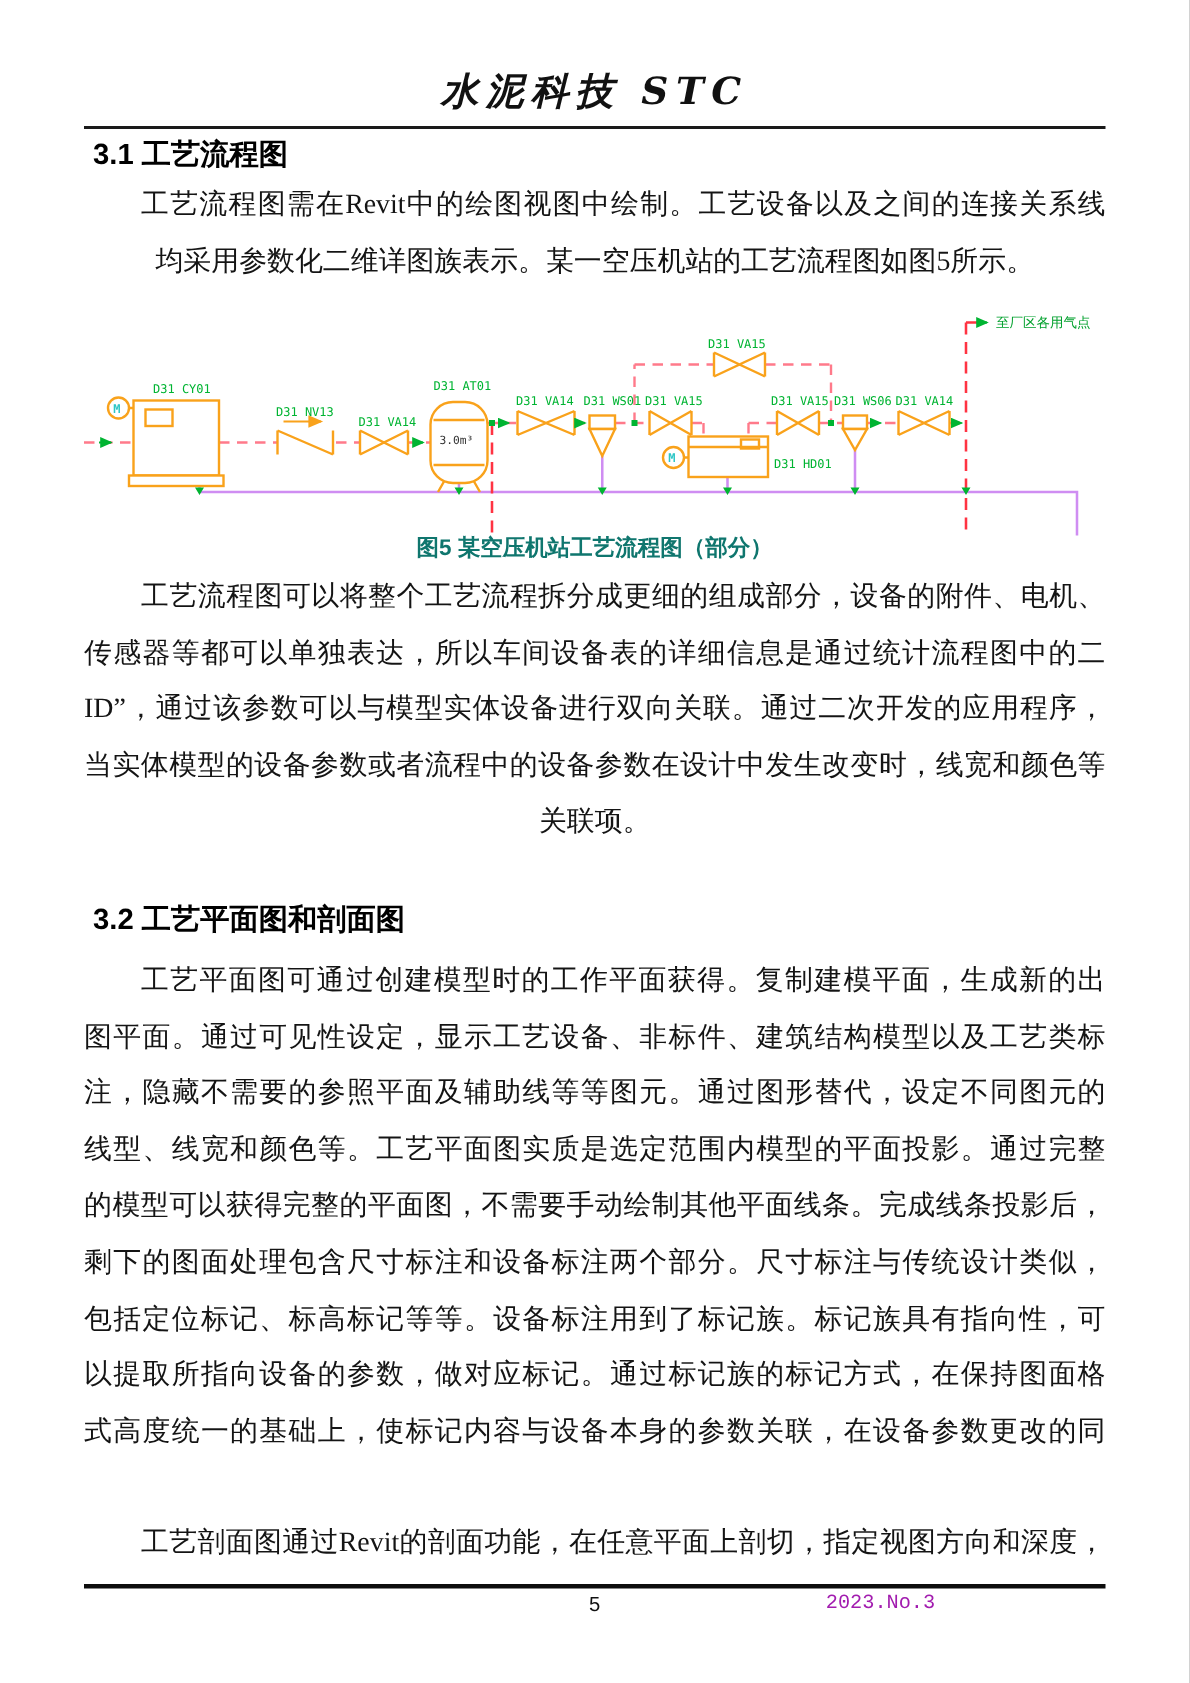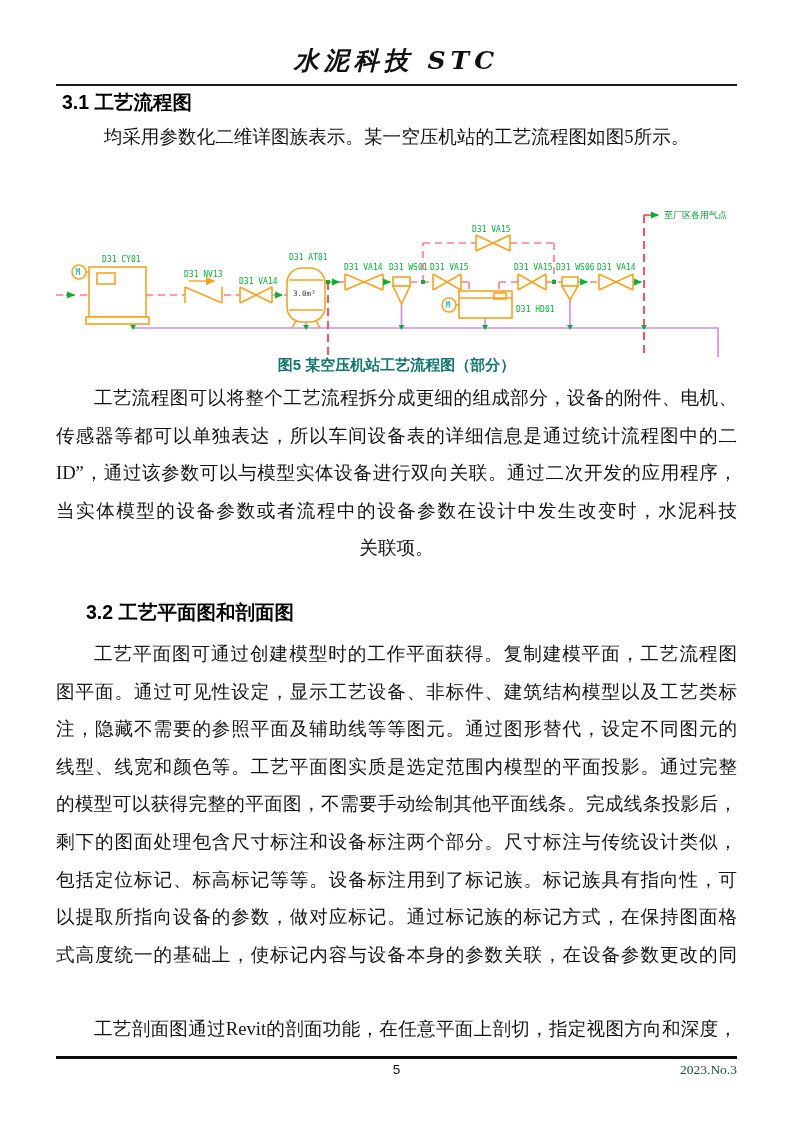--- a/index.html
+++ b/index.html
@@ -15,43 +15,43 @@
     font-size:25px;font-weight:bold;font-style:italic;letter-spacing:5px;
     font-family:"DejaVu Serif","Liberation Serif",serif;
   }
   .head-rule{left:56px;top:84px;width:681px;height:2.2px;background:#1a1a1a;}
   
   .sec-head{
     left:62px;width:660px;font-family:"Liberation Sans","DejaVu Sans",sans-serif;
     font-weight:bold;font-size:19.5px;color:#000;
   }
   .h31{top:89px;}
-  .h32{top:599px;margin-left:24px;}
+  .h32{top:599px;}
   
   .para{left:56px;width:681px;font-size:18.6px;color:#141414;}
   .p1{top:118px;}
   .p2{top:379px;}
   .p3{top:635px;}
   .p4{top:1010px;}
   .tline{line-height:37.6px;white-space:nowrap;text-align:center;}
   .tline.just{white-space:normal;text-align:justify;text-align-last:justify;}
   .tline.ind{text-indent:38px;}
   
   .figure-wrap{left:56px;top:205px;width:682px;height:155px;}
   .fig-caption{
     left:56px;top:356px;width:681px;text-align:center;
     font-family:"Liberation Sans","DejaVu Sans",sans-serif;
     font-weight:bold;font-size:15px;color:#0f766e;
   }
   
   .foot-rule{left:56px;top:1056px;width:681px;height:2.6px;background:#0d0d0d;}
   .foot-page{left:56px;top:1062px;width:681px;text-align:center;
     font-family:"Liberation Sans","DejaVu Sans",sans-serif;font-size:13.5px;color:#111;}
-  .foot-issue{left:437px;top:1062px;width:300px;text-align:right;
-    font-family:Liberation Serif, serif;font-size:13.5px;color:#14532d;}
+  .foot-issue{left:437px;top:1062px;width:300px;text-align:center;
+    font-family:Liberation Mono, monospace;font-size:13.5px;color:#a21caf;}
   
   svg text.lbl{font-family:"DejaVu Sans Mono","Liberation Mono",monospace;font-size:8px;fill:#00b432;}
   svg text.dst{font-family:"DejaVu Sans Mono","Liberation Mono",monospace;font-size:9px;fill:#00a02c;}
   svg text.mlab{font-family:"DejaVu Sans Mono","Liberation Mono",monospace;font-size:8px;font-weight:bold;fill:#2ec6c6;}
   svg text.vol{font-family:"DejaVu Sans Mono","Liberation Mono",monospace;font-size:7.5px;fill:#333;}
   .eq{stroke:#f9a21b;stroke-width:1.6;fill:none;}
   .eqf{stroke:#f9a21b;stroke-width:1.6;fill:#fff;}
   .pk{stroke:#ff7a8a;stroke-width:1.6;fill:none;stroke-dasharray:7 5;}
   .rd{stroke:#ff3342;stroke-width:1.7;fill:none;stroke-dasharray:8 5;}
   .pu{stroke:#cf8df2;stroke-width:1.7;fill:none;}
@@ -61,20 +61,21 @@
 </head>
 <body>
 
 <div class="page">
 
   <div class="abs journal-title">水泥科技 STC</div>
   <div class="abs head-rule"></div>
 
   <div class="abs sec-head h31">3.1 工艺流程图</div>
   <div class="abs para p1">
+      <div class="tline ind just">工艺流程图需在Revit中的绘图视图中绘制。工艺设备以及之间的连接关系线</div>
       <div class="tline">均采用参数化二维详图族表示。某一空压机站的工艺流程图如图5所示。</div>
     </div>
 
   <div class="abs figure-wrap">
     <svg width="682" height="155" viewBox="0 0 682 155">
       <defs>
         <marker id="ag" markerWidth="8" markerHeight="8" refX="6" refY="3" orient="auto">
           <path d="M0,0 L7,3 L0,6 Z" fill="#00b432"></path>
         </marker>
         <marker id="ao" markerWidth="8" markerHeight="8" refX="6" refY="3" orient="auto">
@@ -189,27 +190,27 @@
       <text class="dst" x="608" y="13">至厂区各用气点</text>
     </svg>
   </div>
 
   <div class="abs fig-caption">图5 某空压机站工艺流程图（部分）</div>
 
   <div class="abs para p2">
       <div class="tline ind just">工艺流程图可以将整个工艺流程拆分成更细的组成部分，设备的附件、电机、</div>
       <div class="tline just">传感器等都可以单独表达，所以车间设备表的详细信息是通过统计流程图中的二</div>
       <div class="tline just">ID”，通过该参数可以与模型实体设备进行双向关联。通过二次开发的应用程序，</div>
-      <div class="tline just">当实体模型的设备参数或者流程中的设备参数在设计中发生改变时，水泥科技</div>
+      <div class="tline just">当实体模型的设备参数或者流程中的设备参数在设计中发生改变时，线宽和颜色等</div>
       <div class="tline">关联项。</div>
     </div>
 
   <div class="abs sec-head h32">3.2 工艺平面图和剖面图</div>
   <div class="abs para p3">
-      <div class="tline ind just">工艺平面图可通过创建模型时的工作平面获得。复制建模平面，工艺流程图</div>
+      <div class="tline ind just">工艺平面图可通过创建模型时的工作平面获得。复制建模平面，生成新的出</div>
       <div class="tline just">图平面。通过可见性设定，显示工艺设备、非标件、建筑结构模型以及工艺类标</div>
       <div class="tline just">注，隐藏不需要的参照平面及辅助线等等图元。通过图形替代，设定不同图元的</div>
       <div class="tline just">线型、线宽和颜色等。工艺平面图实质是选定范围内模型的平面投影。通过完整</div>
       <div class="tline just">的模型可以获得完整的平面图，不需要手动绘制其他平面线条。完成线条投影后，</div>
       <div class="tline just">剩下的图面处理包含尺寸标注和设备标注两个部分。尺寸标注与传统设计类似，</div>
       <div class="tline just">包括定位标记、标高标记等等。设备标注用到了标记族。标记族具有指向性，可</div>
       <div class="tline just">以提取所指向设备的参数，做对应标记。通过标记族的标记方式，在保持图面格</div>
       <div class="tline just">式高度统一的基础上，使标记内容与设备本身的参数关联，在设备参数更改的同</div>
     </div>
   <div class="abs para p4">

